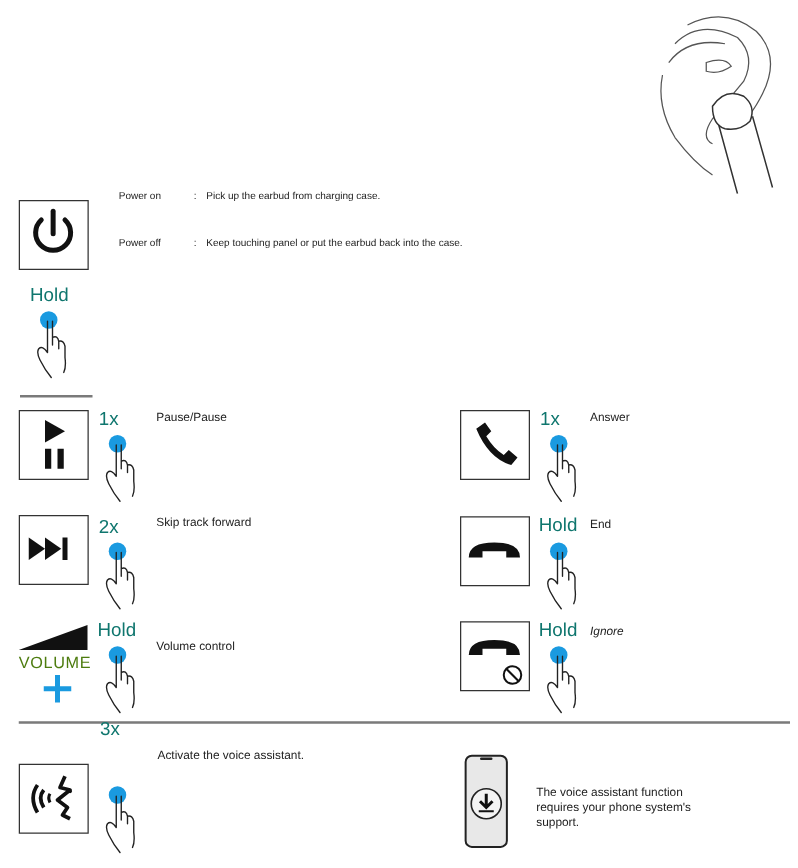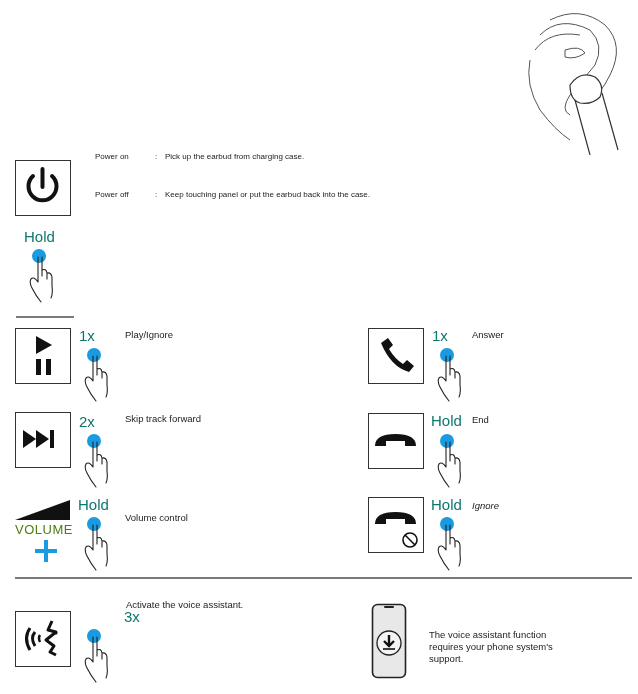--- a/index.html
+++ b/index.html
@@ -73,21 +73,21 @@
     <rect x="20" y="30" width="5" height="16" fill="#111"></rect>
     <rect x="30" y="30" width="5" height="16" fill="#111"></rect>
   </svg>
 </div>
 <div class="abs blue" style="left:79px;top:328px;">1x</div>
 <div class="abs" style="left:84px;top:345px;">
     <svg width="30" height="60" viewBox="0 0 30 60">
       <use href="#hand"></use>
     </svg>
   </div>
-<div class="abs desc" style="left:125px;top:329px;">Play/Ignore</div>
+<div class="abs desc" style="left:125px;top:329px;">Pause/Pause</div>
 
 <div class="box" style="left:15px;top:412px;width:56px;height:56px;">
   <svg width="53" height="53" viewBox="0 0 53 53">
     <polygon points="7,17 20,26 7,35" fill="#111"></polygon>
     <polygon points="20,17 33,26 20,35" fill="#111"></polygon>
     <rect x="34" y="17" width="4" height="18" fill="#111"></rect>
   </svg>
 </div>
 <div class="abs blue" style="left:79px;top:414px;">2x</div>
 <div class="abs" style="left:84px;top:431px;">
@@ -160,21 +160,21 @@
 
 <div class="box" style="left:15px;top:611px;width:56px;height:56px;">
   <svg width="53" height="53" viewBox="0 0 53 53">
     <path d="M14 16 Q7 26 14 38" fill="none" stroke="#111" stroke-width="3"></path>
     <path d="M19 20 Q14 26 19 34" fill="none" stroke="#111" stroke-width="3"></path>
     <path d="M24 23 Q22 26 24 30" fill="none" stroke="#111" stroke-width="2.5"></path>
     <path d="M36 9 L32 18 L40 20 L30 28 L38 34 L34 40 L40 43" fill="none" stroke="#111" stroke-width="3" stroke-linejoin="round"></path>
     <circle cx="40" cy="21" r="1.5" fill="#111"></circle>
   </svg>
 </div>
-<div class="abs blue" style="left:80px;top:609px;margin-left:44px;">3x</div>
+<div class="abs blue" style="left:80px;top:576px;">3x</div>
 <div class="abs" style="left:84px;top:626px;">
     <svg width="30" height="60" viewBox="0 0 30 60">
       <use href="#hand"></use>
     </svg>
   </div>
 <div class="abs desc" style="left:126px;top:599px;">Activate the voice assistant.</div>
 
 <div class="abs" style="left:371px;top:603px;width:36px;height:76px;">
   <svg width="36" height="76" viewBox="0 0 36 76">
     <rect x="1.5" y="1.5" width="33" height="73" rx="5" fill="#e8e8e8" stroke="#222" stroke-width="1.6"></rect>

